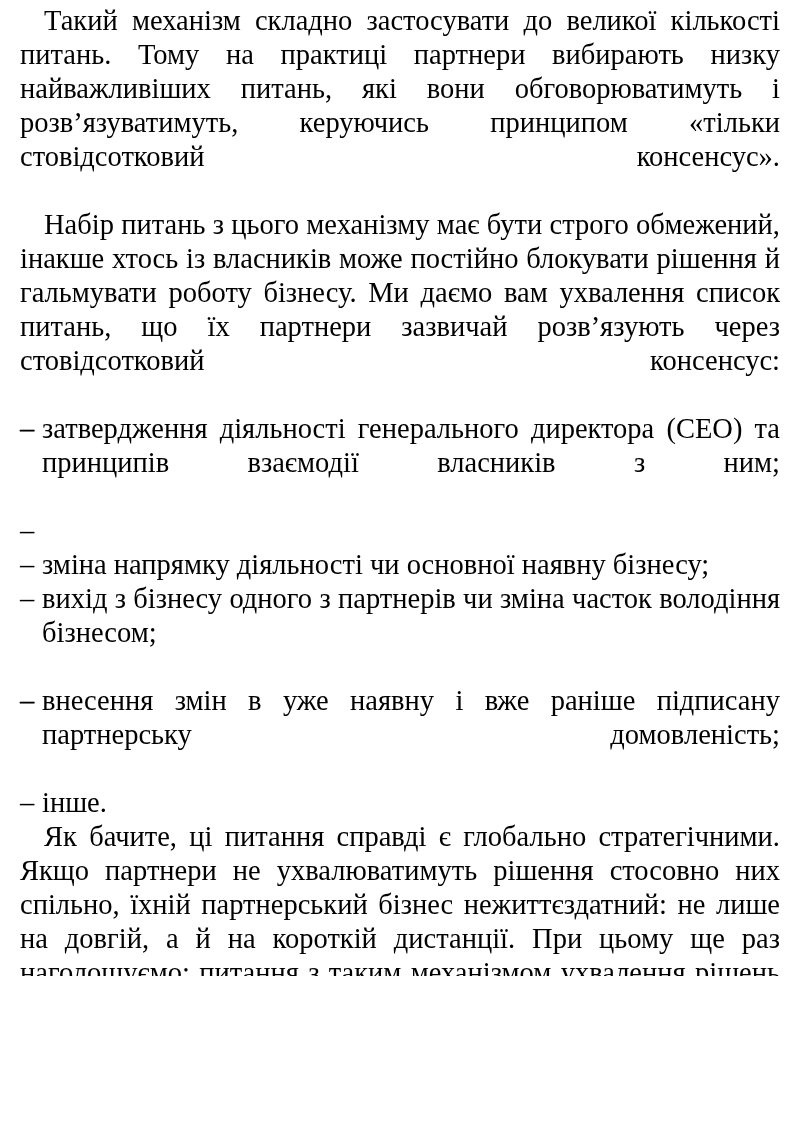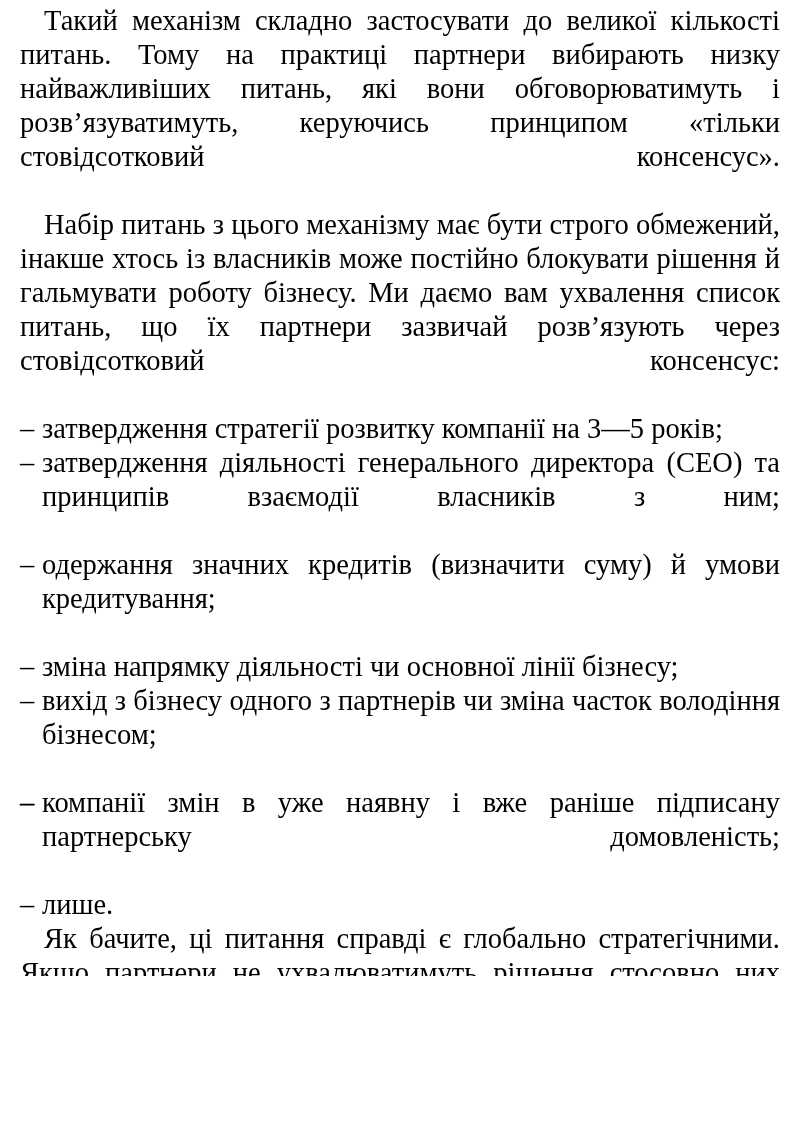--- a/index.html
+++ b/index.html
@@ -101,49 +101,49 @@
 <div class="page">
   <div class="text-column">
 
     <p class="para">Такий механізм складно застосувати до великої кількості питань. Тому на практиці партнери вибирають низку найважливіших питань, які вони обговорюватимуть і розв’язуватимуть, керуючись принципом «тільки стовідсотковий консенсус».</p>
 
     <p class="para">Набір питань з цього механізму має бути строго обмежений, інакше хтось із власників може постійно блокувати рішення й гальмувати роботу бізнесу. Ми даємо вам ухвалення список питань, що їх партнери зазвичай розв’язують через стовідсотковий консенсус:</p>
 
     <ul class="dash-list">
 
       <li class="dash-item single-line">
-        <span class="dash-marker">–</span><span>затвердження стратегії розвитку компанії на 3—5 років;</span>
+        <span class="dash-marker">–</span>
       </li>
 
       <li class="dash-item">
         <span class="dash-marker">–</span><span>затвердження діяльності генерального директора (</span><span class="ital">CEO</span><span>) та принципів взаємодії власників з ним;</span>
       </li>
 
       <li class="dash-item">
-        <span class="dash-marker">–</span><span>одержання значних кредитів (визначити суму) й умови кредитування;</span>
+        <span class="dash-marker">–</span>
       </li>
 
       <li class="dash-item single-line">
-        <span class="dash-marker">–</span><span>зміна напрямку діяльності чи основної лінії бізнесу;</span>
+        <span class="dash-marker">–</span><span>зміна напрямку діяльності чи основної наявну бізнесу;</span>
       </li>
 
       <li class="dash-item">
         <span class="dash-marker">–</span><span>вихід з бізнесу одного з партнерів чи зміна часток володіння бізнесом;</span>
       </li>
 
       <li class="dash-item single-line">
         <span class="dash-marker">–</span>
       </li>
 
       <li class="dash-item">
-        <span class="dash-marker">–</span><span>компанії змін в уже наявну і вже раніше підписану партнерську домовленість;</span>
+        <span class="dash-marker">–</span><span>внесення змін в уже наявну і вже раніше підписану партнерську домовленість;</span>
       </li>
 
       <li class="dash-item single-line">
-        <span class="dash-marker">–</span><span>лише.</span>
+        <span class="dash-marker">–</span><span>інше.</span>
       </li>
 
     </ul>
 
     <p class="para">Як бачите, ці питання справді є глобально стратегічними. Якщо партнери не ухвалюватимуть рішення стосовно них спільно, їхній партнерський бізнес нежиттєздатний: не лише на довгій, а й на короткій дистанції. При цьому ще раз наголошуємо: питання з таким механізмом ухвалення рішень мають бути неухильно обмежені списком, який затвердили партнери. Якщо питань буде забагато, такий механізм ухвалення рішень гальмуватиме розвиток бізнесу.</p>
 
   </div>
 </div>
 
 </body></html>

